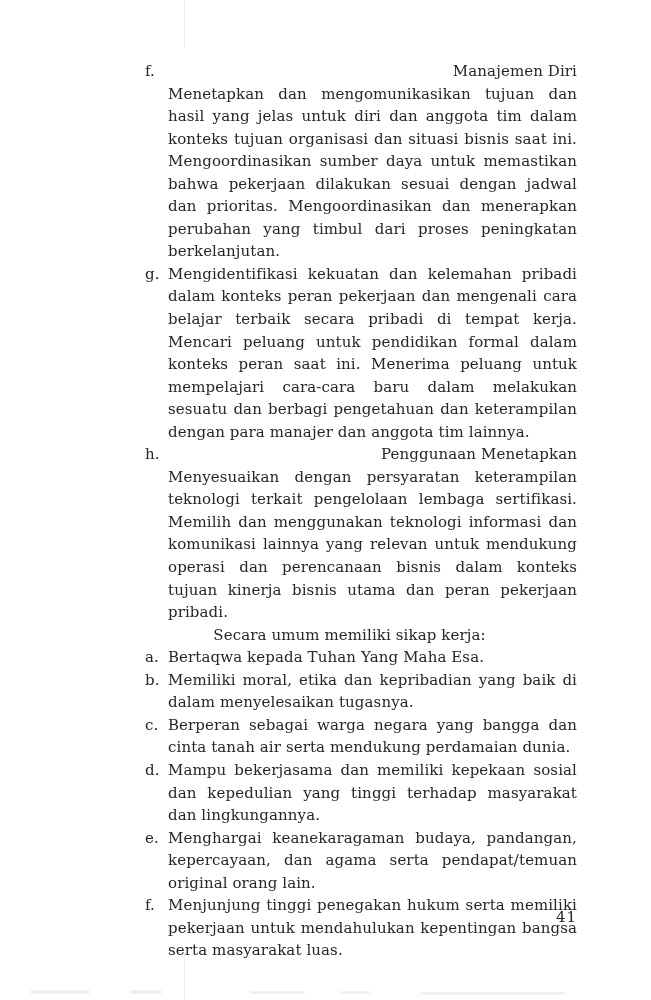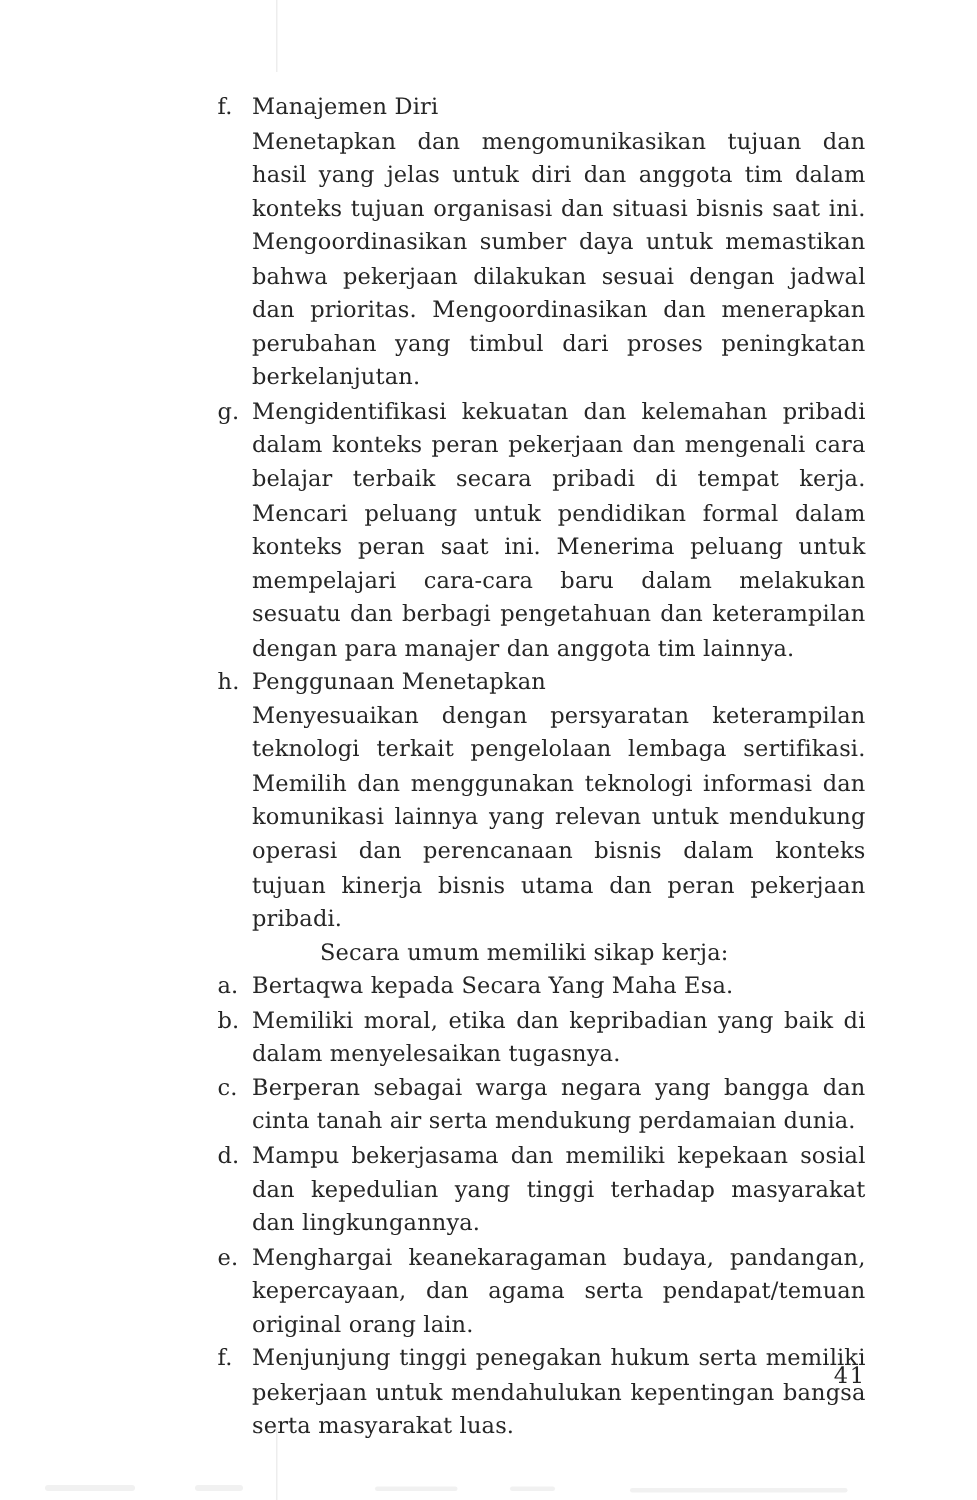--- a/index.html
+++ b/index.html
@@ -32,21 +32,21 @@
   }
   .marker {
     flex: 0 0 23px;
     width: 23px;
   }
   .item-body {
     flex: 1 1 auto;
     min-width: 0;
   }
   .sec-title {
-    text-align: left;
+    text-align: right;
   }
   .para {
     margin: 0;
     text-align: justify;
     text-justify: inter-word;
   }
   .intro {
     text-align: center;
   }
   .page-number {
@@ -109,21 +109,21 @@
         <div class="sec-title">Penggunaan Menetapkan</div>
         <p class="para">Menyesuaikan dengan persyaratan keterampilan teknologi terkait pengelolaan lembaga sertifikasi. Memilih dan menggunakan teknologi informasi dan komunikasi lainnya yang relevan untuk mendukung operasi dan perencanaan bisnis dalam konteks tujuan kinerja bisnis utama dan peran pekerjaan pribadi.</p>
       </div>
     </div>
 
     <div class="intro">Secara umum memiliki sikap kerja:</div>
 
     <div class="item">
       <div class="marker">a.</div>
       <div class="item-body">
-          <p class="para">Bertaqwa kepada Secara Yang Maha Esa.</p>
+          <p class="para">Bertaqwa kepada Tuhan Yang Maha Esa.</p>
         </div>
     </div>
 
     <div class="item">
       <div class="marker">b.</div>
       <div class="item-body">
           <p class="para">Memiliki moral, etika dan kepribadian yang baik di dalam menyelesaikan tugasnya.</p>
         </div>
     </div>
 

